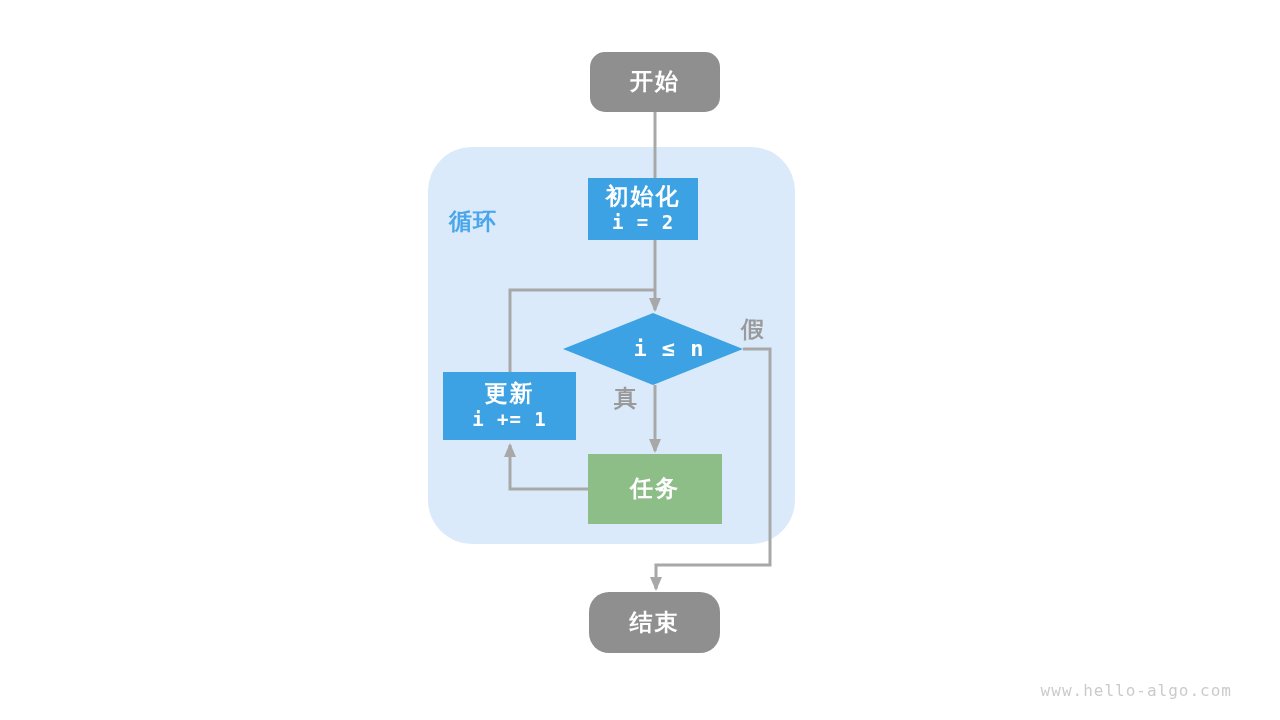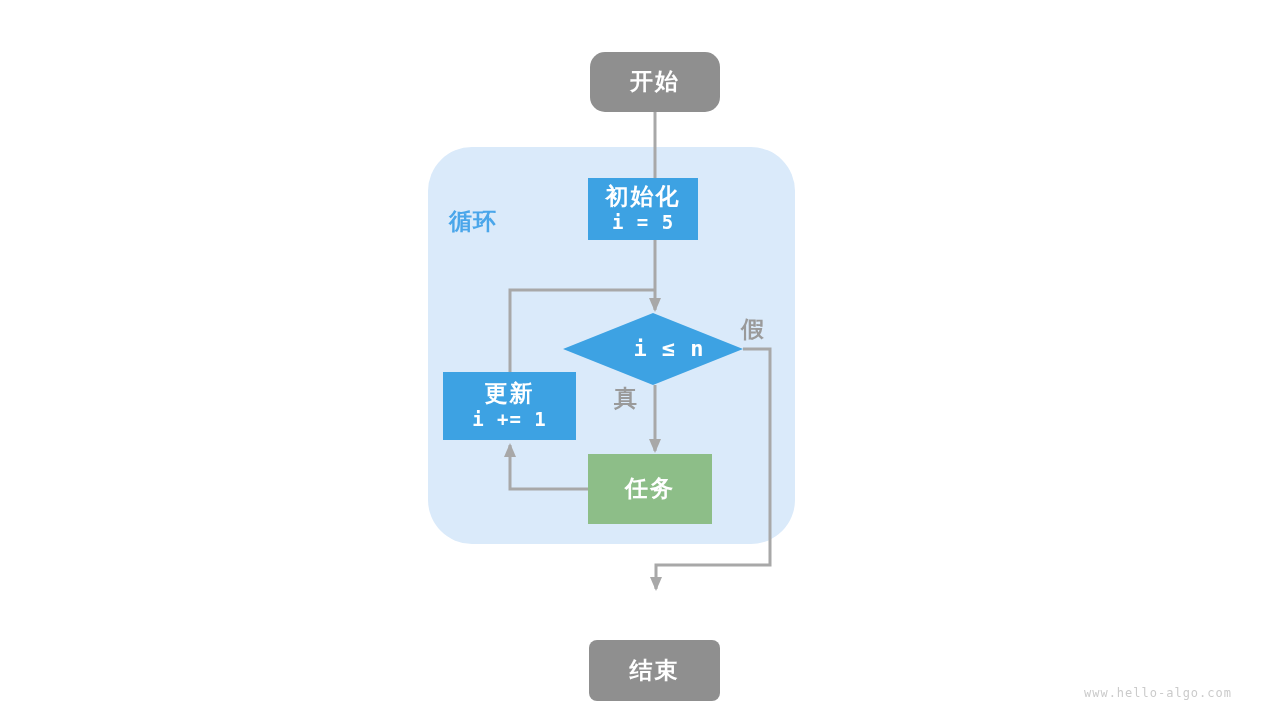--- a/index.html
+++ b/index.html
@@ -53,24 +53,24 @@
     line-height: 1.2;
   }
   .node .code {
     font-family: "DejaVu Sans Mono", monospace;
     font-size: 19px;
     font-weight: bold;
     letter-spacing: 1px;
     line-height: 1.3;
   }
   .node-start { left: 590px; top: 52px;  width: 130px; height: 60px; background: var(--node-gray, #8f8f8f); border-radius: 15px; }
-  .node-end   { left: 589px; top: 592px; width: 131px; height: 61px; background: var(--node-gray, #8f8f8f); border-radius: 8px; margin-top: 48px; }
+  .node-end   { left: 589px; top: 592px; width: 131px; height: 61px; background: var(--node-gray, #8f8f8f); border-radius: 20px; }
   .node-init   { left: 588px; top: 178px; width: 110px; height: 62px; background: var(--node-blue, #3da2e3); }
   .node-update { left: 443px; top: 372px; width: 133px; height: 68px; background: var(--node-blue, #3da2e3); text-align: right; }
-  .node-task   { left: 588px; top: 454px; width: 124px; height: 70px; background: var(--node-green, #8dbe88); }
+  .node-task   { left: 588px; top: 454px; width: 134px; height: 70px; background: var(--node-green, #8dbe88); }
   .node-cond {
     left: 563px; top: 313px;
     width: 180px; height: 72px;
     background: var(--node-blue, #3da2e3);
     clip-path: polygon(50% 0, 100% 50%, 50% 100%, 0 50%);
   }
   .node-cond .code { font-size: 22px; margin-left: 32px; }
   .branch-label {
     position: absolute;
     font-size: 23px;
@@ -78,21 +78,21 @@
     color: var(--branch-label, #9a9a9a);
     z-index: 2;
     letter-spacing: 1px;
   }
   .label-true  { left: 614px; top: 383px; }
   .label-false { left: 741px; top: 314px; }
   .watermark {
     position: absolute;
     right: 48px; bottom: 20px;
     font-family: "DejaVu Sans Mono", monospace;
-    font-size: 12px;
+    font-size: 16px;
     color: #cbcbcb;
     letter-spacing: 1px;
     z-index: 2;
   }
 </style>
 </head>
 <body>
 
 <div class="canvas">
 
@@ -116,21 +116,21 @@
 
     <path d="M743,349 L770,349 L770,565 L656,565 L656,589" fill="none" stroke="#a8a8a8" stroke-width="3" marker-end="url(#arrow)"></path>
   </svg>
 
   <div class="node node-start">
     <span class="cn">开始</span>
   </div>
 
   <div class="node node-init">
     <span class="cn">初始化</span>
-    <span class="code">i = 5</span>
+    <span class="code">i = 2</span>
   </div>
 
   <div class="node node-cond">
     <span class="code">i ≤ n</span>
   </div>
 
   <div class="node node-update">
     <span class="cn">更新</span>
     <span class="code">i += 1</span>
   </div>

